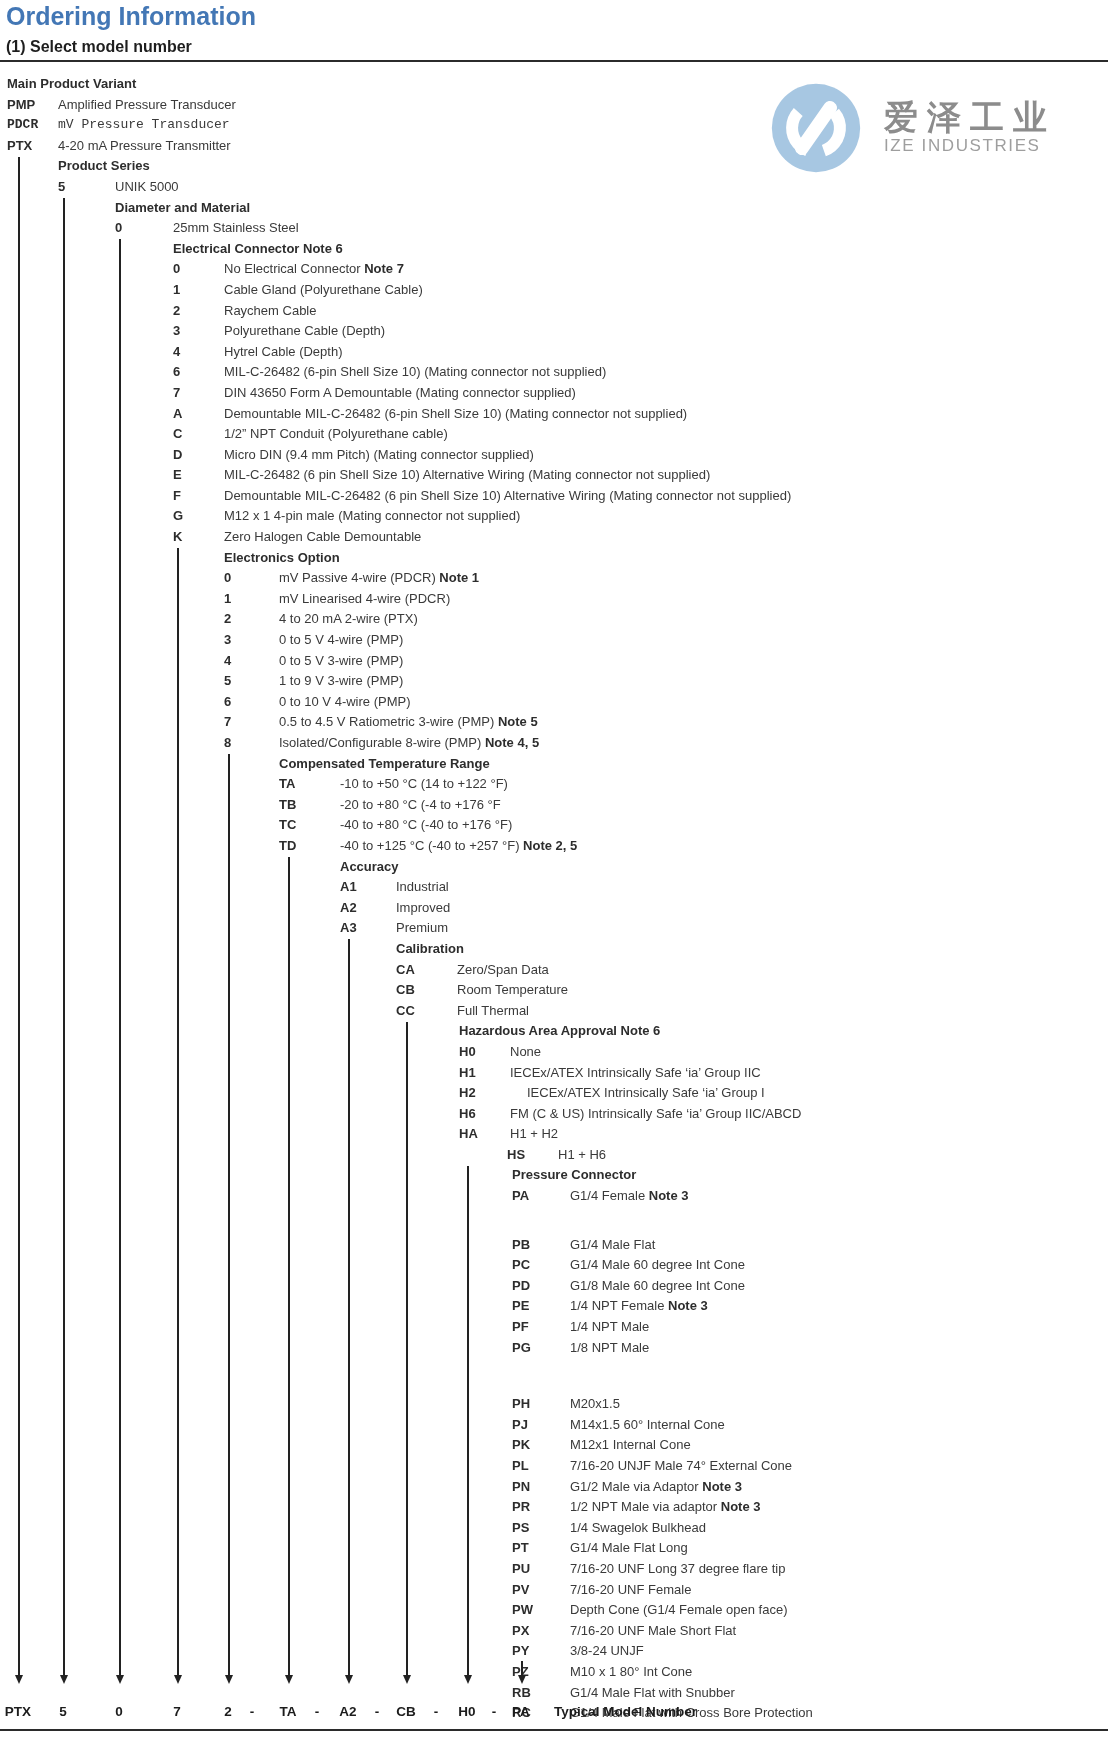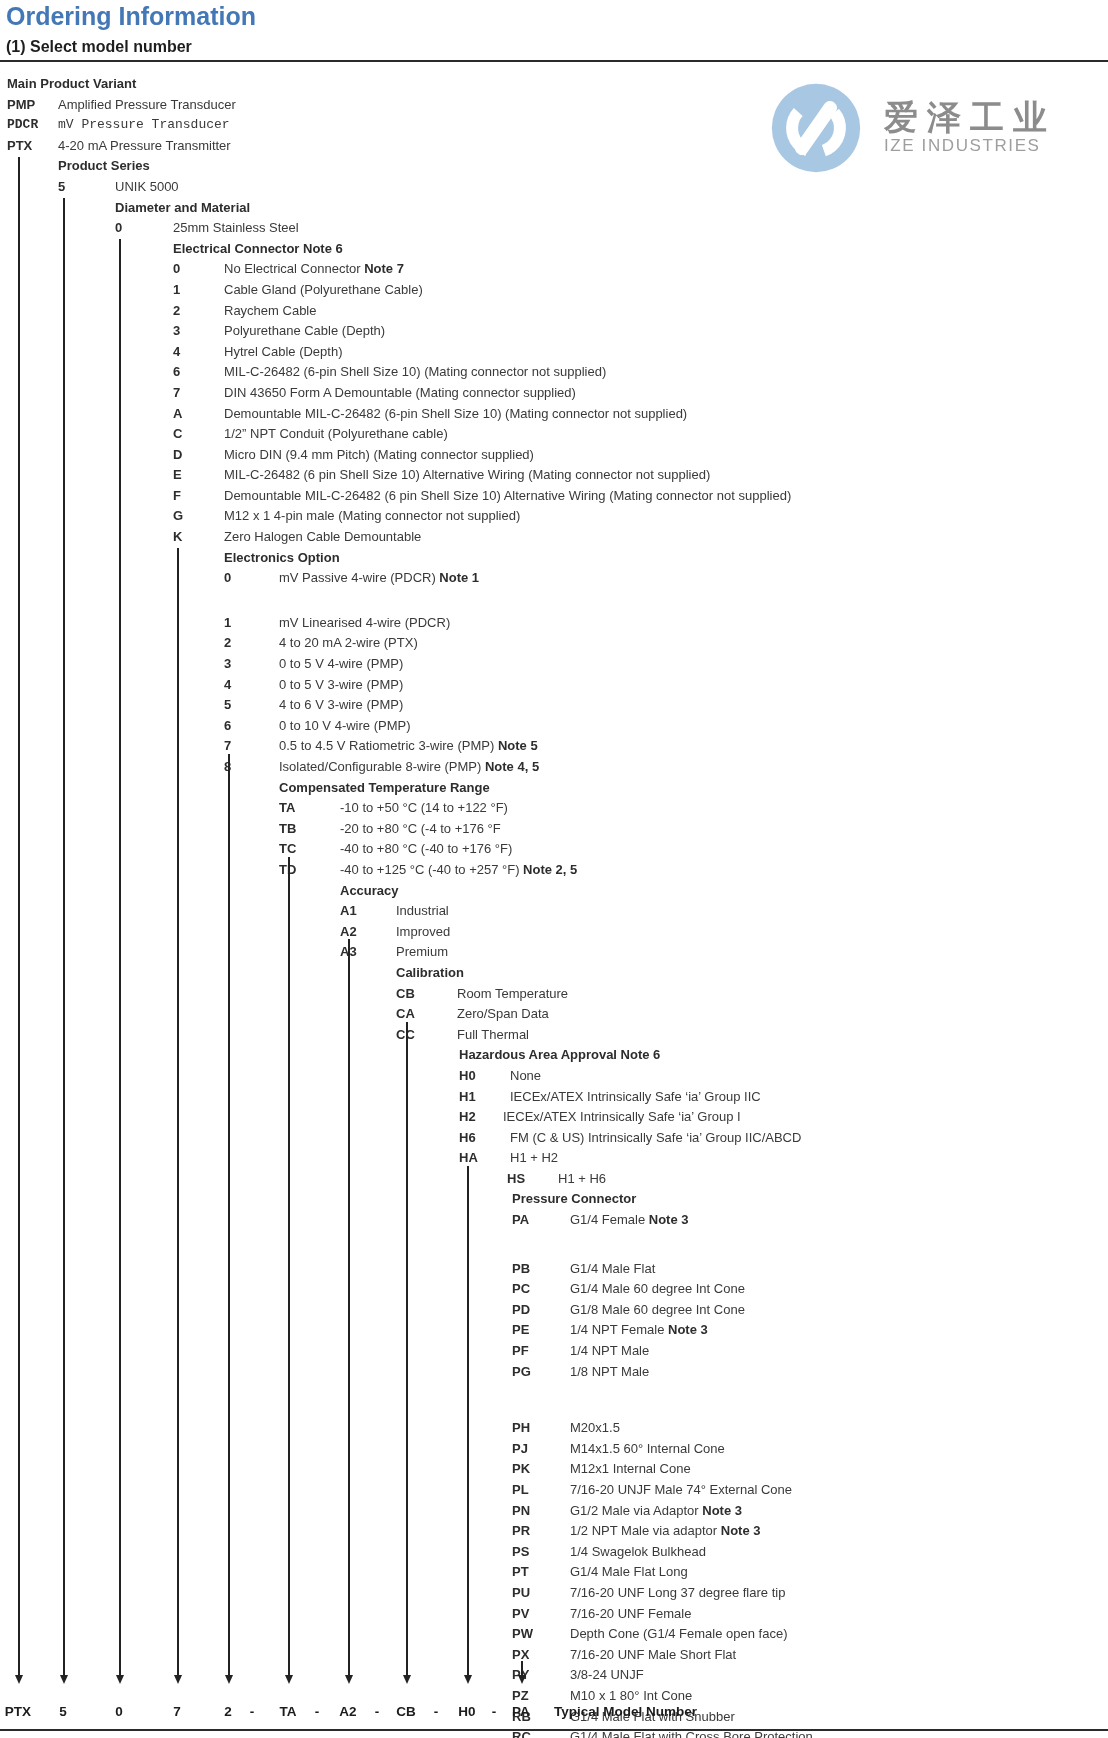--- a/index.html
+++ b/index.html
@@ -98,45 +98,45 @@
     <div class="row" style="padding-left: 173px;"><span class="code" style="width: 51px;">7</span><span class="desc">DIN 43650 Form A Demountable (Mating connector supplied)</span></div>
     <div class="row" style="padding-left: 173px;"><span class="code" style="width: 51px;">A</span><span class="desc">Demountable MIL-C-26482 (6-pin Shell Size 10) (Mating connector not supplied)</span></div>
     <div class="row" style="padding-left: 173px;"><span class="code" style="width: 51px;">C</span><span class="desc">1/2” NPT Conduit (Polyurethane cable)</span></div>
     <div class="row" style="padding-left: 173px;"><span class="code" style="width: 51px;">D</span><span class="desc">Micro DIN (9.4 mm Pitch) (Mating connector supplied)</span></div>
     <div class="row" style="padding-left: 173px;"><span class="code" style="width: 51px;">E</span><span class="desc">MIL-C-26482 (6 pin Shell Size 10)  Alternative Wiring  (Mating connector not supplied)</span></div>
     <div class="row" style="padding-left: 173px;"><span class="code" style="width: 51px;">F</span><span class="desc">Demountable MIL-C-26482 (6 pin Shell Size 10)  Alternative Wiring  (Mating connector not supplied)</span></div>
     <div class="row" style="padding-left: 173px;"><span class="code" style="width: 51px;">G</span><span class="desc">M12 x 1 4-pin male (Mating connector not supplied)</span></div>
     <div class="row" style="padding-left: 173px;"><span class="code" style="width: 51px;">K</span><span class="desc">Zero Halogen Cable Demountable</span></div>
     <div class="row heading" style="padding-left: 224px;">Electronics Option</div>
     <div class="row" style="padding-left: 224px;"><span class="code" style="width: 55px;">0</span><span class="desc">mV Passive 4-wire (PDCR)</span><span class="note">&nbsp;Note 1</span></div>
-    <div class="row" style="padding-left: 224px; margin-top: 24px;"><span class="code" style="width: 55px;">1</span><span class="desc">mV Linearised 4-wire (PDCR)</span></div>
+    <div class="row" style="padding-left: 224px;"><span class="code" style="width: 55px;">1</span><span class="desc">mV Linearised 4-wire (PDCR)</span></div>
     <div class="row" style="padding-left: 224px;"><span class="code" style="width: 55px;">2</span><span class="desc">4 to 20 mA 2-wire (PTX)</span></div>
     <div class="row" style="padding-left: 224px;"><span class="code" style="width: 55px;">3</span><span class="desc">0 to 5 V 4-wire (PMP)</span></div>
     <div class="row" style="padding-left: 224px;"><span class="code" style="width: 55px;">4</span><span class="desc">0 to 5 V 3-wire (PMP)</span></div>
-    <div class="row" style="padding-left: 224px;"><span class="code" style="width: 55px;">5</span><span class="desc">4 to 6 V 3-wire (PMP)</span></div>
+    <div class="row" style="padding-left: 224px;"><span class="code" style="width: 55px;">5</span><span class="desc">1 to 9 V 3-wire (PMP)</span></div>
     <div class="row" style="padding-left: 224px;"><span class="code" style="width: 55px;">6</span><span class="desc">0 to 10 V 4-wire (PMP)</span></div>
     <div class="row" style="padding-left: 224px;"><span class="code" style="width: 55px;">7</span><span class="desc">0.5 to 4.5 V Ratiometric 3-wire (PMP)</span><span class="note">&nbsp;Note 5</span></div>
     <div class="row" style="padding-left: 224px;"><span class="code" style="width: 55px;">8</span><span class="desc">Isolated/Configurable 8-wire (PMP)</span><span class="note">&nbsp;Note 4, 5</span></div>
     <div class="row heading" style="padding-left: 279px;">Compensated Temperature Range</div>
     <div class="row" style="padding-left: 279px;"><span class="code" style="width: 61px;">TA</span><span class="desc">-10 to +50 °C (14 to +122 °F)</span></div>
     <div class="row" style="padding-left: 279px;"><span class="code" style="width: 61px;">TB</span><span class="desc">-20 to +80 °C (-4 to +176 °F</span></div>
     <div class="row" style="padding-left: 279px;"><span class="code" style="width: 61px;">TC</span><span class="desc">-40 to +80 °C (-40 to  +176 °F)</span></div>
     <div class="row" style="padding-left: 279px;"><span class="code" style="width: 61px;">TD</span><span class="desc">-40 to +125 °C (-40 to +257 °F)</span><span class="note">&nbsp;Note 2, 5</span></div>
     <div class="row heading" style="padding-left: 340px;">Accuracy</div>
     <div class="row" style="padding-left: 340px;"><span class="code" style="width: 56px;">A1</span><span class="desc">Industrial</span></div>
     <div class="row" style="padding-left: 340px;"><span class="code" style="width: 56px;">A2</span><span class="desc">Improved</span></div>
     <div class="row" style="padding-left: 340px;"><span class="code" style="width: 56px;">A3</span><span class="desc">Premium</span></div>
     <div class="row heading" style="padding-left: 396px;">Calibration</div>
+    <div class="row" style="padding-left: 396px;"><span class="code" style="width: 61px;">CA</span><span class="desc">Zero/Span Data</span></div>
     <div class="row" style="padding-left: 396px;"><span class="code" style="width: 61px;">CB</span><span class="desc">Room Temperature</span></div>
-    <div class="row" style="padding-left: 396px;"><span class="code" style="width: 61px;">CA</span><span class="desc">Zero/Span Data</span></div>
     <div class="row" style="padding-left: 396px;"><span class="code" style="width: 61px;">CC</span><span class="desc">Full Thermal</span></div>
     <div class="row heading" style="padding-left: 459px;">Hazardous Area Approval Note 6</div>
     <div class="row" style="padding-left: 459px;"><span class="code" style="width: 51px;">H0</span><span class="desc">None</span></div>
     <div class="row" style="padding-left: 459px;"><span class="code" style="width: 51px;">H1</span><span class="desc">IECEx/ATEX Intrinsically Safe ‘ia’ Group IIC</span></div>
-    <div class="row" style="padding-left: 459px;"><span class="code" style="width: 44px;">H2</span><span class="desc">IECEx/ATEX Intrinsically Safe ‘ia’ Group I</span></div>
+    <div class="row" style="padding-left: 459px;"><span class="code" style="width: 68px;">H2</span><span class="desc">IECEx/ATEX Intrinsically Safe ‘ia’ Group I</span></div>
     <div class="row" style="padding-left: 459px;"><span class="code" style="width: 51px;">H6</span><span class="desc">FM (C &amp; US) Intrinsically Safe ‘ia’ Group IIC/ABCD</span></div>
     <div class="row" style="padding-left: 459px;"><span class="code" style="width: 51px;">HA</span><span class="desc">H1 + H2</span></div>
     <div class="row" style="padding-left: 459px;"><span class="code" style="width: 51px; margin-left: 48px;">HS</span><span class="desc">H1 + H6</span></div>
     <div class="row heading" style="padding-left: 512px;">Pressure Connector</div>
     <div class="row" style="padding-left: 512px;"><span class="code" style="width: 58px;">PA</span><span class="desc">G1/4 Female</span><span class="note">&nbsp;Note 3</span></div>
     <div class="row" style="padding-left: 512px;"><span class="code" style="width: 58px; margin-top: 28px;">PB</span><span class="desc">G1/4 Male Flat</span></div>
     <div class="row" style="padding-left: 512px;"><span class="code" style="width: 58px;">PC</span><span class="desc">G1/4 Male 60 degree Int Cone</span></div>
     <div class="row" style="padding-left: 512px;"><span class="code" style="width: 58px;">PD</span><span class="desc">G1/8 Male 60 degree Int Cone</span></div>
     <div class="row" style="padding-left: 512px;"><span class="code" style="width: 58px;">PE</span><span class="desc">1/4 NPT Female</span><span class="note">&nbsp;Note 3</span></div>
     <div class="row" style="padding-left: 512px;"><span class="code" style="width: 58px;">PF</span><span class="desc">1/4 NPT Male</span></div>

